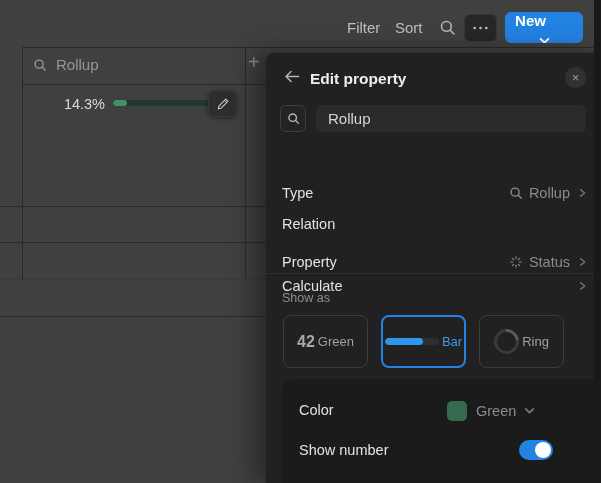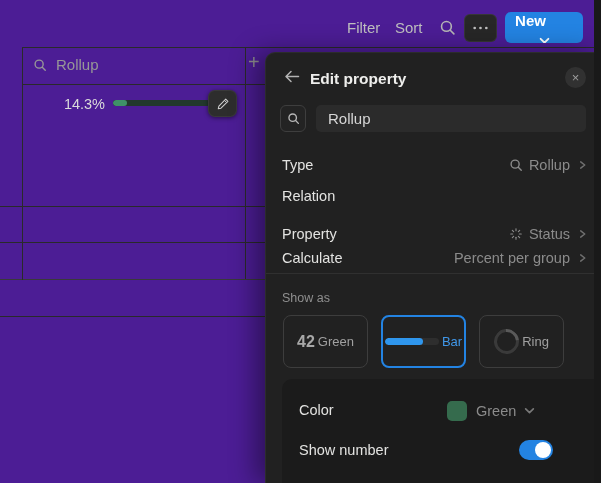--- a/index.html
+++ b/index.html
@@ -1,16 +1,16 @@
 <!DOCTYPE html>
 <html><head>
 <meta charset="utf-8">
 <style>
   html,body{margin:0;padding:0;background:#191919;}
-  .stage{position:relative;width:594px;height:483px;background:#4c1d95;overflow:hidden;
+  .stage{position:relative;width:594px;height:483px;background:#404040;overflow:hidden;
          font-family:"Liberation Sans","DejaVu Sans",sans-serif;-webkit-font-smoothing:antialiased;}
   svg{display:block;}
 
   
   .tb-text{position:absolute;top:19px;font-size:15px;color:#bfbfbf;cursor:default;}
   .tb-search{position:absolute;left:439px;top:19px;color:#b5b5b5;}
   .more-btn{position:absolute;left:464px;top:14px;width:33px;height:28px;background:#272727;
             border:1px solid rgba(255,255,255,0.07);border-radius:6px;display:flex;align-items:center;justify-content:center;box-sizing:border-box;}
   .new-btn{position:absolute;left:505px;top:12px;width:78px;height:31px;background:#2383e2;border-radius:6px;display:flex;overflow:hidden;flex-direction:column;}
   .new-main{width:51px;display:flex;align-items:center;justify-content:center;color:#fff;font-weight:700;font-size:15px;}
@@ -37,21 +37,21 @@
          box-shadow:-10px 0 26px rgba(0,0,0,0.4);overflow:hidden;box-sizing:border-box;}
   .back{position:absolute;left:18px;top:17px;color:#b3b3b3;}
   .p-title{position:absolute;left:44px;top:17px;font-size:15.5px;font-weight:700;color:#eeeeec;}
   .close{position:absolute;right:15px;top:14px;width:21px;height:21px;border-radius:50%;background:#313131;color:#9e9e9e;
          font-size:13px;display:flex;align-items:center;justify-content:center;line-height:1;}
   .search-row{position:absolute;left:14px;right:15px;top:52px;height:27px;display:flex;gap:10px;}
   .sicon-btn{width:26px;height:27px;border:1px solid #3e3e3e;border-radius:6px;background:#232323;display:flex;
              align-items:center;justify-content:center;color:#b5b5b5;box-sizing:border-box;}
   .name-input{flex:1;height:27px;background:#2b2b2b;border:none;outline:none;border-radius:5px;color:#d6d6d6;
               font-size:15px;padding:0 12px;font-family:inherit;box-sizing:border-box;}
-  .prop-row{position:absolute;left:16px;right:14px;height:31px;display:flex;justify-content:space-between;align-items:center;}
+  .prop-row{position:absolute;left:16px;right:14px;height:31px;display:flex;justify-content:space-between;align-items:center;margin-top:28px;}
   .p-label{font-size:14.5px;color:#e3e3e1;}
   .p-value{display:flex;align-items:center;gap:6px;color:#8b8b8b;font-size:14.5px;}
   .chev-r{color:#6f6f6f;margin-left:2px;}
   .divider{position:absolute;left:0;right:0;top:220px;height:1px;background:#303030;}
   .show-as-label{position:absolute;left:16px;top:238px;font-size:12.5px;font-weight:500;color:#8f8f8f;}
   .cards{position:absolute;left:17px;top:262px;display:flex;gap:13px;}
   .card{width:85px;height:53px;border:1px solid #3d3d3d;border-radius:8px;display:flex;flex-direction:row;
         align-items:center;justify-content:center;gap:3px;box-sizing:border-box;background:transparent;}
   .card.selected{border:2px solid #2383e2;}
   .card-num{font-size:16px;font-weight:600;color:#a8a8a8;}
@@ -186,21 +186,20 @@
         <span>Status</span>
         <svg class="chev-r" width="9" height="10" viewBox="0 0 10 10">
             <path d="M3 1.5 L7.5 5 L3 8.5" fill="none" stroke="currentColor" stroke-width="1.6" stroke-linecap="round" stroke-linejoin="round"></path>
           </svg>
       </span>
     </div>
 
     <div class="prop-row" style="top:189px;">
       <span class="p-label">Calculate</span>
       <span class="p-value">
-        <span>Percent per group</span>
         <svg class="chev-r" width="9" height="10" viewBox="0 0 10 10">
             <path d="M3 1.5 L7.5 5 L3 8.5" fill="none" stroke="currentColor" stroke-width="1.6" stroke-linecap="round" stroke-linejoin="round"></path>
           </svg>
       </span>
     </div>
 
     <div class="divider"></div>
     <span class="show-as-label">Show as</span>
 
     <div class="cards">

